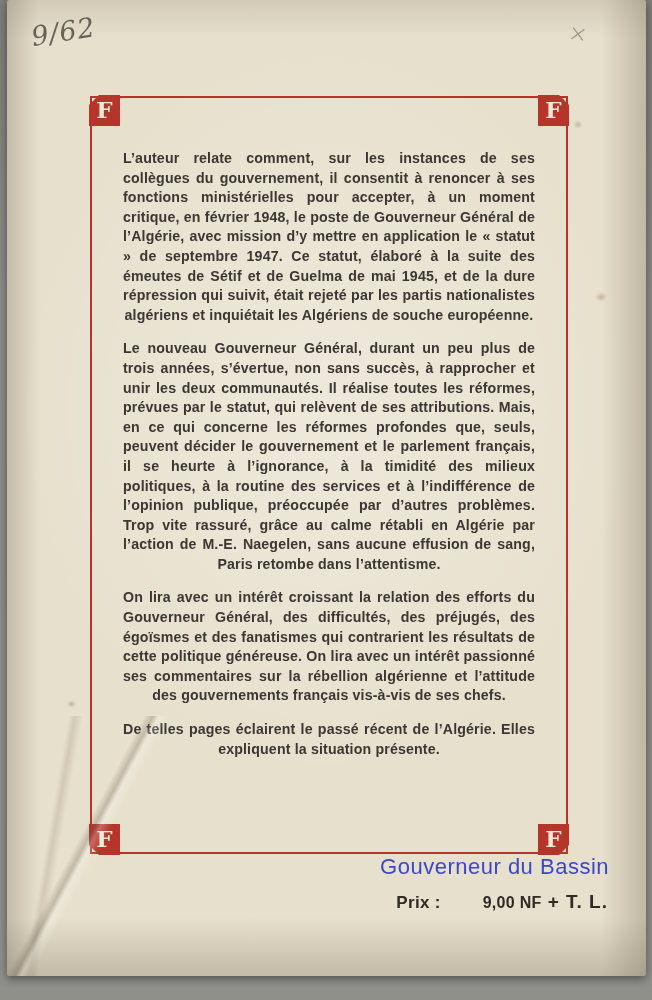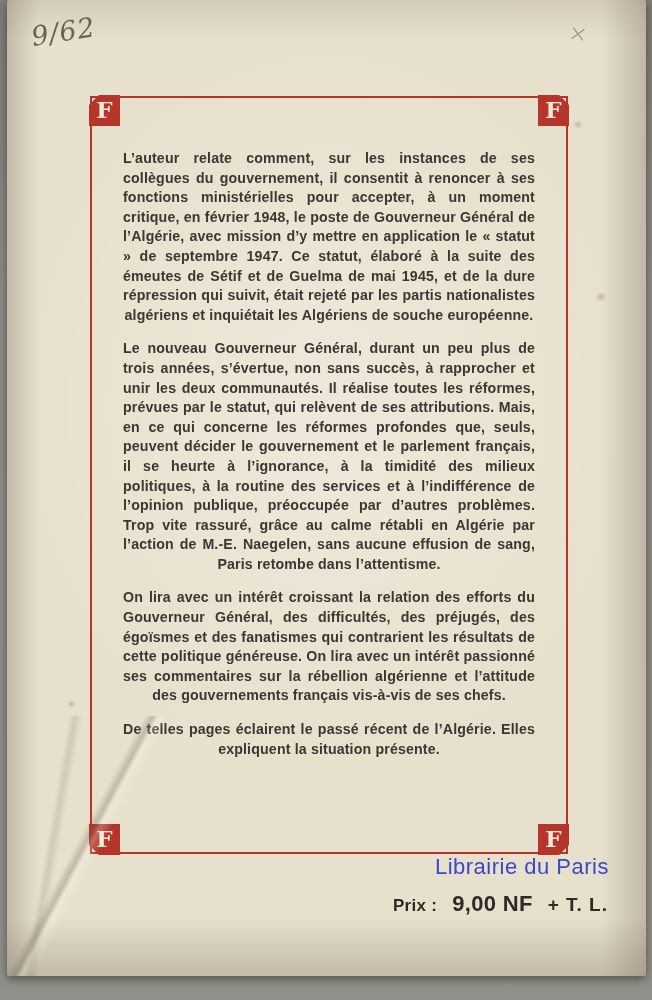--- a/index.html
+++ b/index.html
@@ -84,23 +84,23 @@
 
   .stamp{
     position:absolute;right:37px;top:854px;
     color:var(--c-stamp-blue);
     font-size:22px;letter-spacing:0.5px;opacity:0.9;
     font-family:"Liberation Sans", sans-serif;
   }
   .price-line{
     position:absolute;right:38px;top:891px;
     color:#2e2b27;font-weight:700;font-size:17px;letter-spacing:0.3px;
-    display:flex;align-items:baseline;gap:15px;
+    display:flex;align-items:baseline;gap:6px;
   }
-  .price-value{font-size:22px;}
+  .price-value{font-size:16px;margin-left:36px;}
   .price-suffix{font-size:19px;letter-spacing:1px;}
 </style>
 </head>
 <body>
 
 <div class="scene">
   <div class="book-cover">
 
     <div class="handwritten">9/62</div>
     <div class="pencil-mark"></div>
@@ -120,21 +120,21 @@
       </div>
 
       <div class="text-block">
         <p>L’auteur relate comment, sur les instances de ses collègues du gouvernement, il consentit à renoncer à ses fonctions ministérielles pour accepter, à un moment critique, en février 1948, le poste de Gouverneur Général de l’Algérie, avec mission d’y mettre en application le « statut » de septembre 1947. Ce statut, élaboré à la suite des émeutes de Sétif et de Guelma de mai 1945, et de la dure répression qui suivit, était rejeté par les partis nationalistes algériens et inquiétait les Algériens de souche européenne.</p>
         <p>Le nouveau Gouverneur Général, durant un peu plus de trois années, s’évertue, non sans succès, à rapprocher et unir les deux communautés. Il réalise toutes les réformes, prévues par le statut, qui relèvent de ses attributions. Mais, en ce qui concerne les réformes profondes que, seuls, peuvent décider le gouvernement et le parlement français, il se heurte à l’ignorance, à la timidité des milieux politiques, à la routine des services et à l’indifférence de l’opinion publique, préoccupée par d’autres problèmes. Trop vite rassuré, grâce au calme rétabli en Algérie par l’action de M.-E. Naegelen, sans aucune effusion de sang, Paris retombe dans l’attentisme.</p>
         <p>On lira avec un intérêt croissant la relation des efforts du Gouverneur Général, des difficultés, des préjugés, des égoïsmes et des fanatismes qui contrarient les résultats de cette politique généreuse. On lira avec un intérêt passionné ses commentaires sur la rébellion algérienne et l’attitude des gouvernements français vis-à-vis de ses chefs.</p>
         <p>De telles pages éclairent le passé récent de l’Algérie. Elles expliquent la situation présente.</p>
       </div>
     </div>
 
-    <div class="stamp">Librairie du Paris</div>
+    <div class="stamp">Gouverneur du Bassin</div>
 
     <div class="price-line">
       <span>Prix :</span>
       <span class="price-value">9,00 NF</span>
       <span class="price-suffix">+ T. L.</span>
     </div>
 
     <div class="crease"></div>
     <div class="stain stain-1"></div>
     <div class="stain stain-2"></div>

